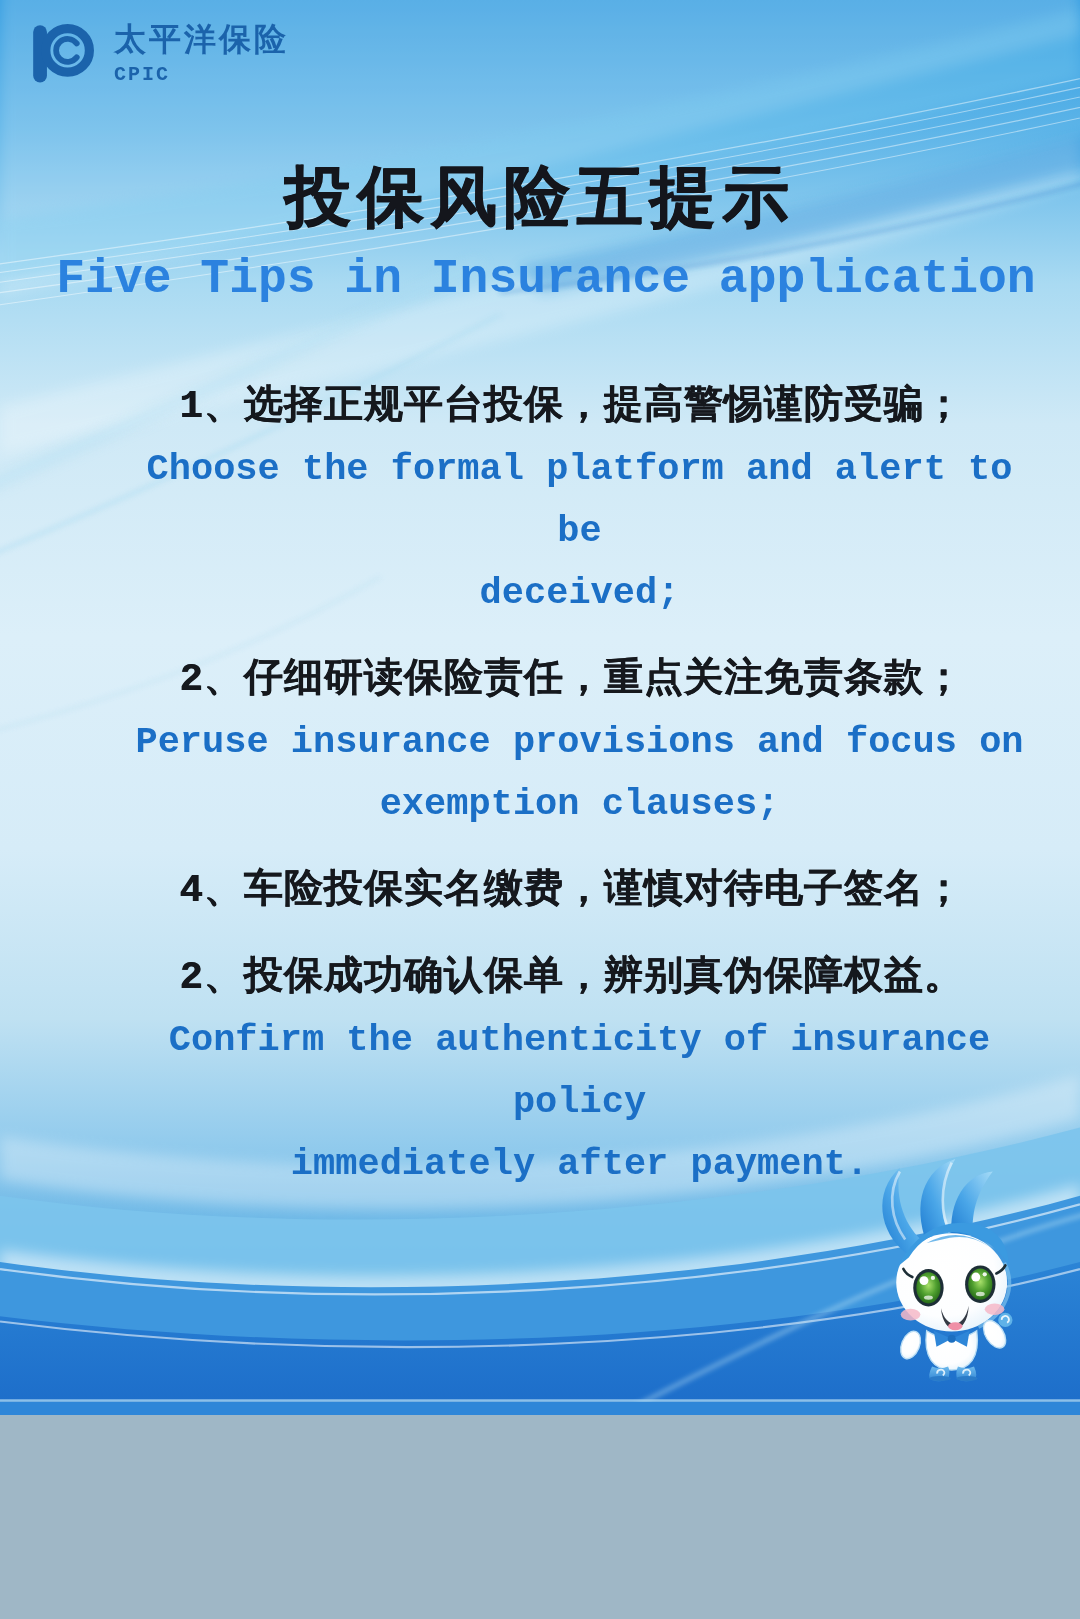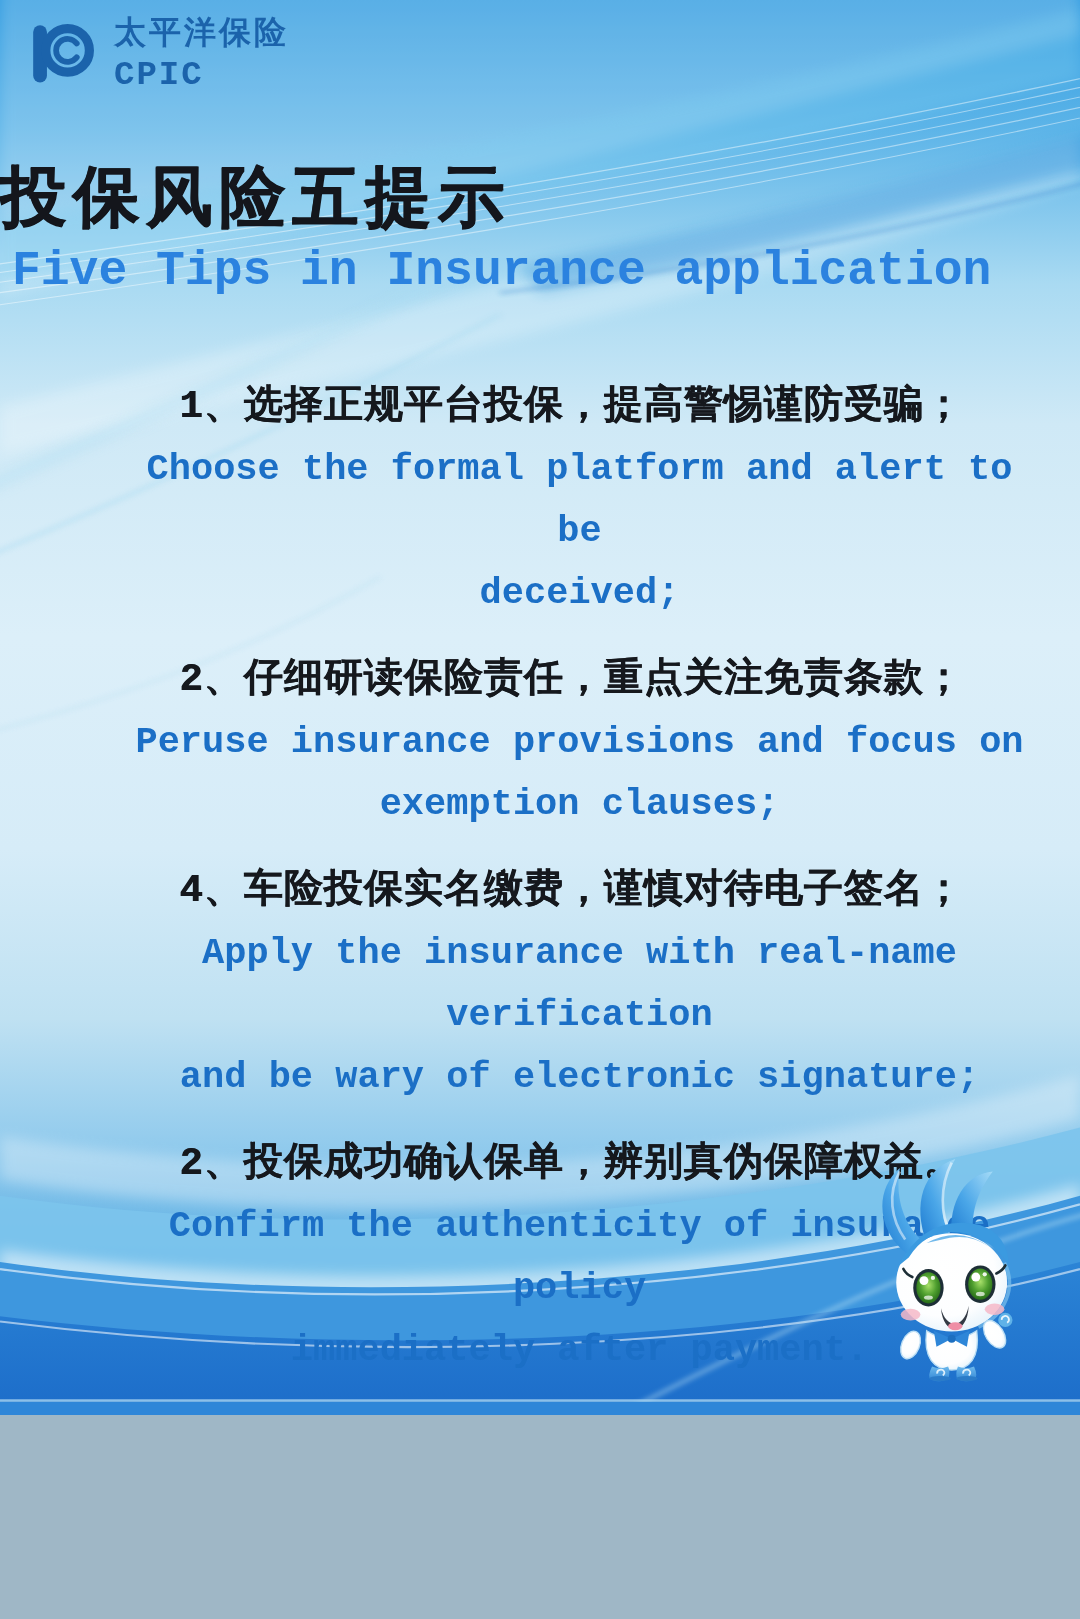--- a/index.html
+++ b/index.html
@@ -12,29 +12,29 @@
       #2f9be0 0%, #5cb4e8 9%, #a9daf2 20%, #cfe9f6 30%,
       #dceff9 45%, #d6ecf8 60%, #bfe1f2 72%, #8cc8ec 82%,
       #55abe2 90%, #2f8cd9 96%, #2277cf 100%);
   }
   #bg-art{position:absolute;inset:0;width:100%;height:100%;}
   
   .logo-row{position:absolute;top:16px;left:24px;display:flex;align-items:center;gap:12px;color:#1b63ab;}
   .logo-mark svg{width:78px;height:78px;display:block;}
   .logo-text{display:flex;flex-direction:column;}
   .logo-zh{font-size:32px;font-weight:bold;letter-spacing:3px;line-height:1;}
-  .logo-en{font-size:34px;font-weight:bold;letter-spacing:2px;line-height:1;margin-top:7px;}
-  
-  .title-wrap{position:absolute;top:166px;left:0;right:0;text-align:left;}
+  .logo-en{font-size:20px;font-weight:bold;letter-spacing:2px;line-height:1;margin-top:7px;}
+  
+  .title-wrap{position:absolute;top:166px;left:0;right:0;text-align:center;}
   .title-zh{
     font-size:66px;font-weight:bold;color:#14161c;letter-spacing:7px;
     margin:0;line-height:1.1;
     text-shadow:1px 0 0 #14161c, 0 1px 0 #14161c;
   }
-  .title-en{font-size:48px;font-weight:bold;color:#2b82df;margin-top:6px;line-height:1.1;padding-left:12px;}
+  .title-en{font-size:48px;font-weight:bold;color:#2b82df;margin-top:14px;line-height:1.1;padding-left:12px;}
   
   .tips{position:absolute;top:376px;left:118px;right:55px;}
   .tip{margin-bottom:25px;text-align:center;}
   .tip-zh{
     font-size:39px;font-weight:bold;color:#15181d;line-height:62px;letter-spacing:1px;
     text-shadow:0.6px 0 0 #15181d;
     white-space:pre-line;
   }
   .tip-en{font-size:37px;font-weight:bold;color:#1b6fc6;line-height:62px;white-space:pre-line;margin-left:16px;}
   
@@ -116,22 +116,20 @@
       <div class="tip-en">Choose the formal platform and alert to be
 deceived;</div>
     </div>
     <div class="tip">
       <div class="tip-zh">2、仔细研读保险责任，重点关注免责条款；</div>
       <div class="tip-en">Peruse insurance provisions and focus on
 exemption clauses;</div>
     </div>
     <div class="tip">
       <div class="tip-zh">4、车险投保实名缴费，谨慎对待电子签名；</div>
-      <div class="tip-en">Apply the insurance with real-name verification
-and be wary of electronic signature;</div>
     </div>
     <div class="tip">
       <div class="tip-zh">2、投保成功确认保单，辨别真伪保障权益。</div>
       <div class="tip-en">Confirm the authenticity of insurance policy
 immediately after payment.</div>
     </div>
   </div>
 
   <div class="mascot">
     <svg viewBox="0 0 170 250" aria-hidden="true">

